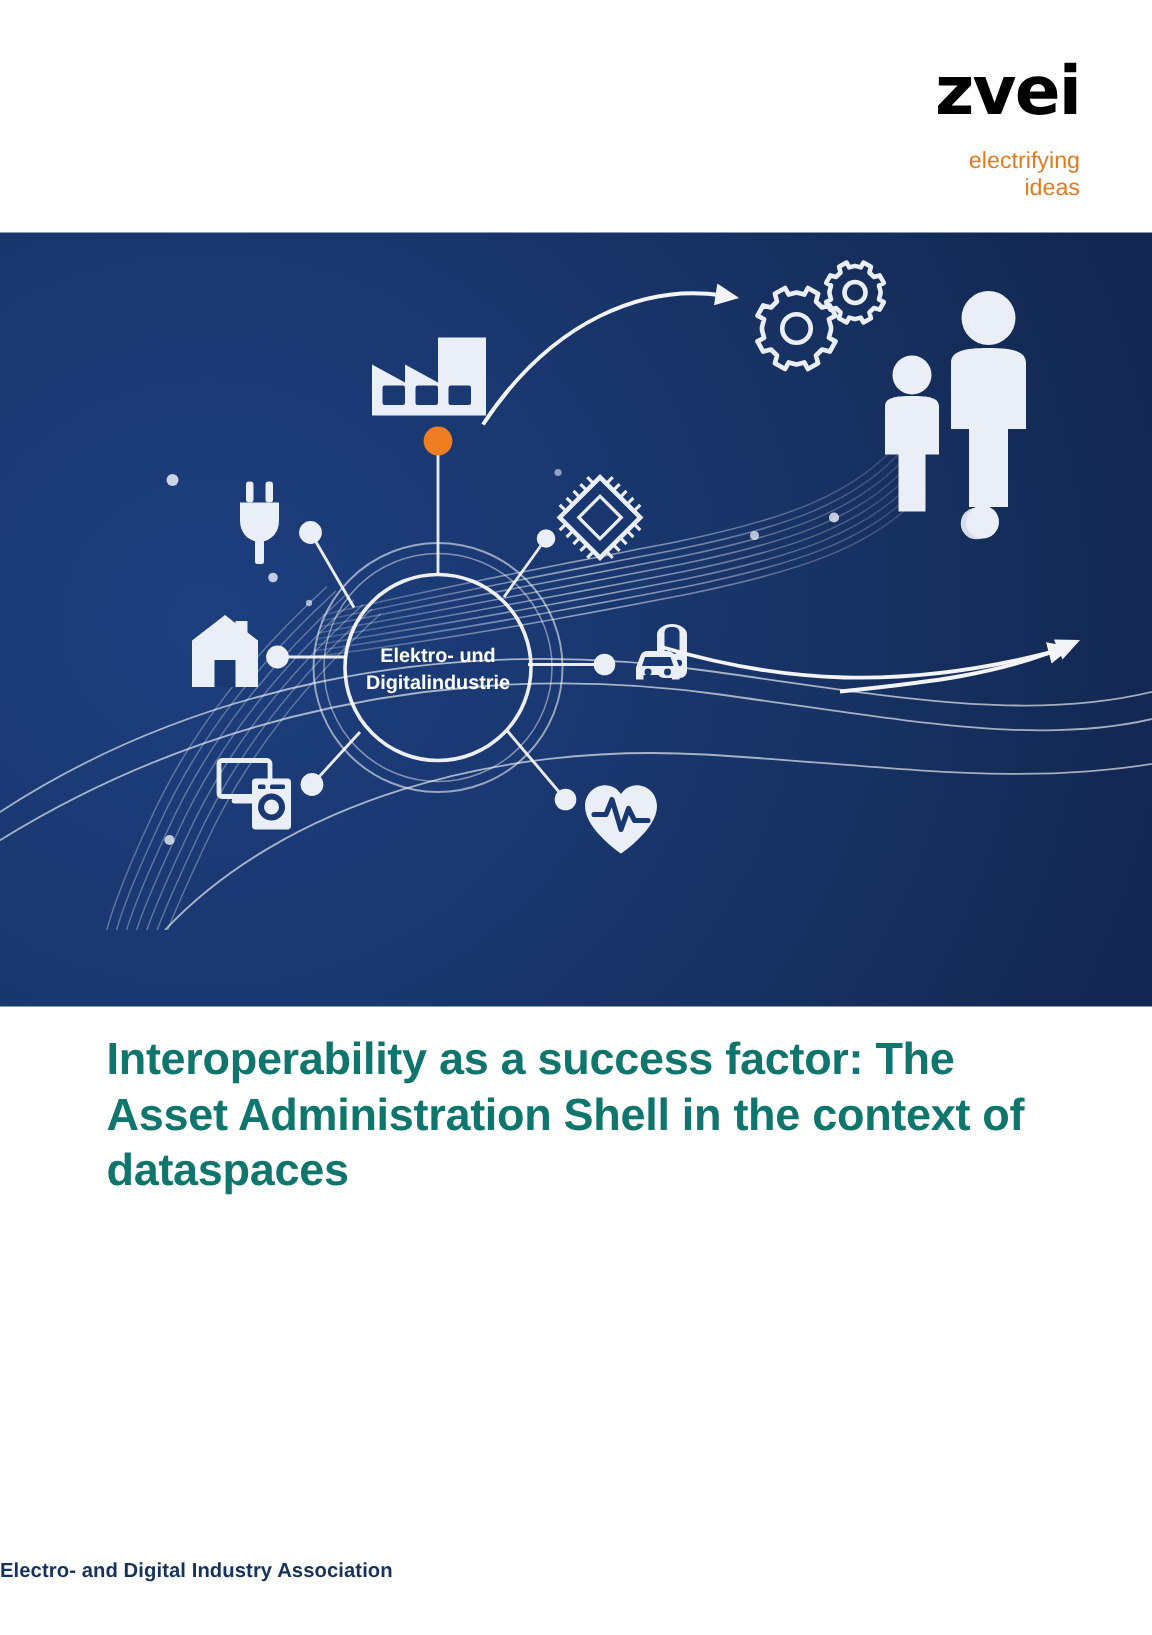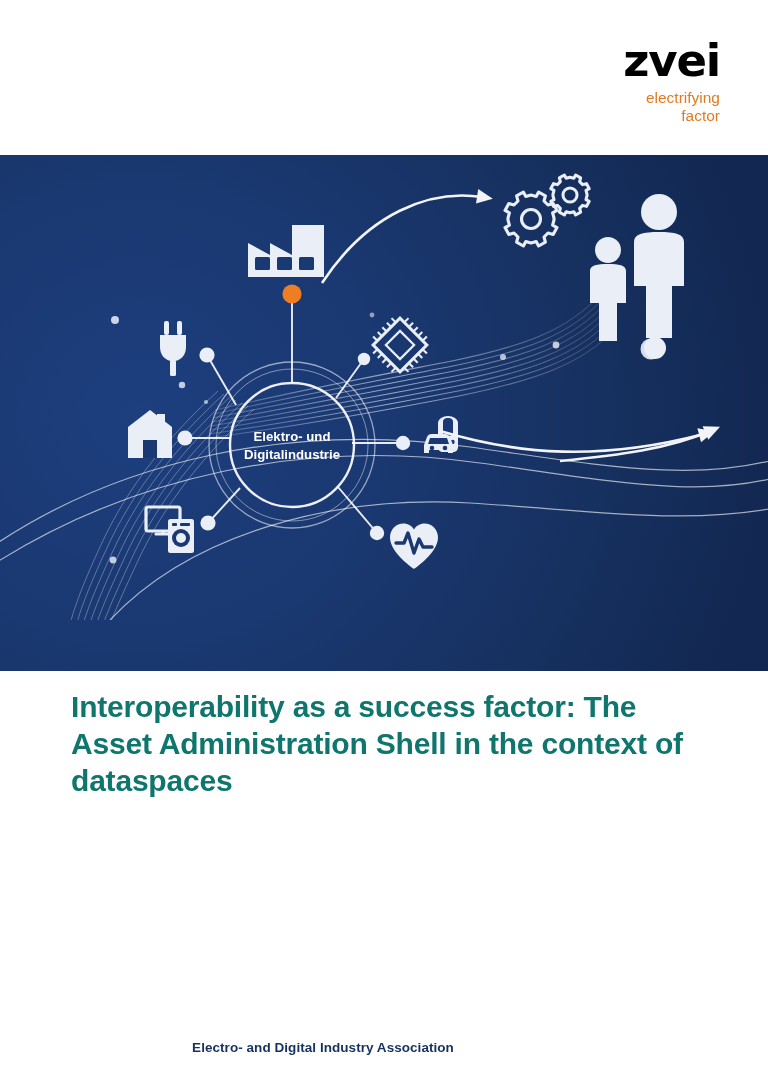--- a/index.html
+++ b/index.html
@@ -39,21 +39,21 @@
     line-height: 1;
     display: block;
   }
   .logo-tagline {
     font-family: "Liberation Sans", sans-serif;
     font-size: 15.5px;
     font-weight: 400;
     color: #e07b20;
     line-height: 1.13;
     display: block;
-    margin-top: 6px;
+    margin-top: 16px;
     text-align: right;
   }
   .logo-tagline .tl2 { display: block; }
 
   
   .hero {
     position: absolute;
     left: 0; top: 155px;
     width: 768px;
     height: 516px;
@@ -81,21 +81,21 @@
   }
 
   
   .footer {
     position: absolute;
     left: 0;
     top: 1038px;
     width: 704px;
     padding-right: 58px;
     box-sizing: border-box;
-    text-align: center;
+    text-align: left;
   }
   .footer-text {
     font-family: "Liberation Sans", sans-serif;
     font-size: 13.5px;
     font-weight: 700;
     color: #15325e;
     letter-spacing: 0.05px;
   }
 
   .hub-label {
@@ -106,21 +106,21 @@
   }
 </style>
 </head>
 <body>
 
 <div class="header">
   <div class="logo-block">
     <span class="logo-word">zvei</span>
     <span class="logo-tagline">
       <span>electrifying</span>
-      <span class="tl2">factor</span>
+      <span class="tl2">ideas</span>
     </span>
   </div>
 </div>
 
 <div class="hero">
   <svg class="hero-svg" width="768" height="465" viewBox="0 0 768 465" xmlns="http://www.w3.org/2000/svg">
     <defs>
       <linearGradient id="ribbonG" x1="0" y1="0" x2="1" y2="0">
         <stop offset="0" stop-color="#ffffff" stop-opacity="0.18"></stop>
         <stop offset="0.45" stop-color="#ffffff" stop-opacity="0.55"></stop>

